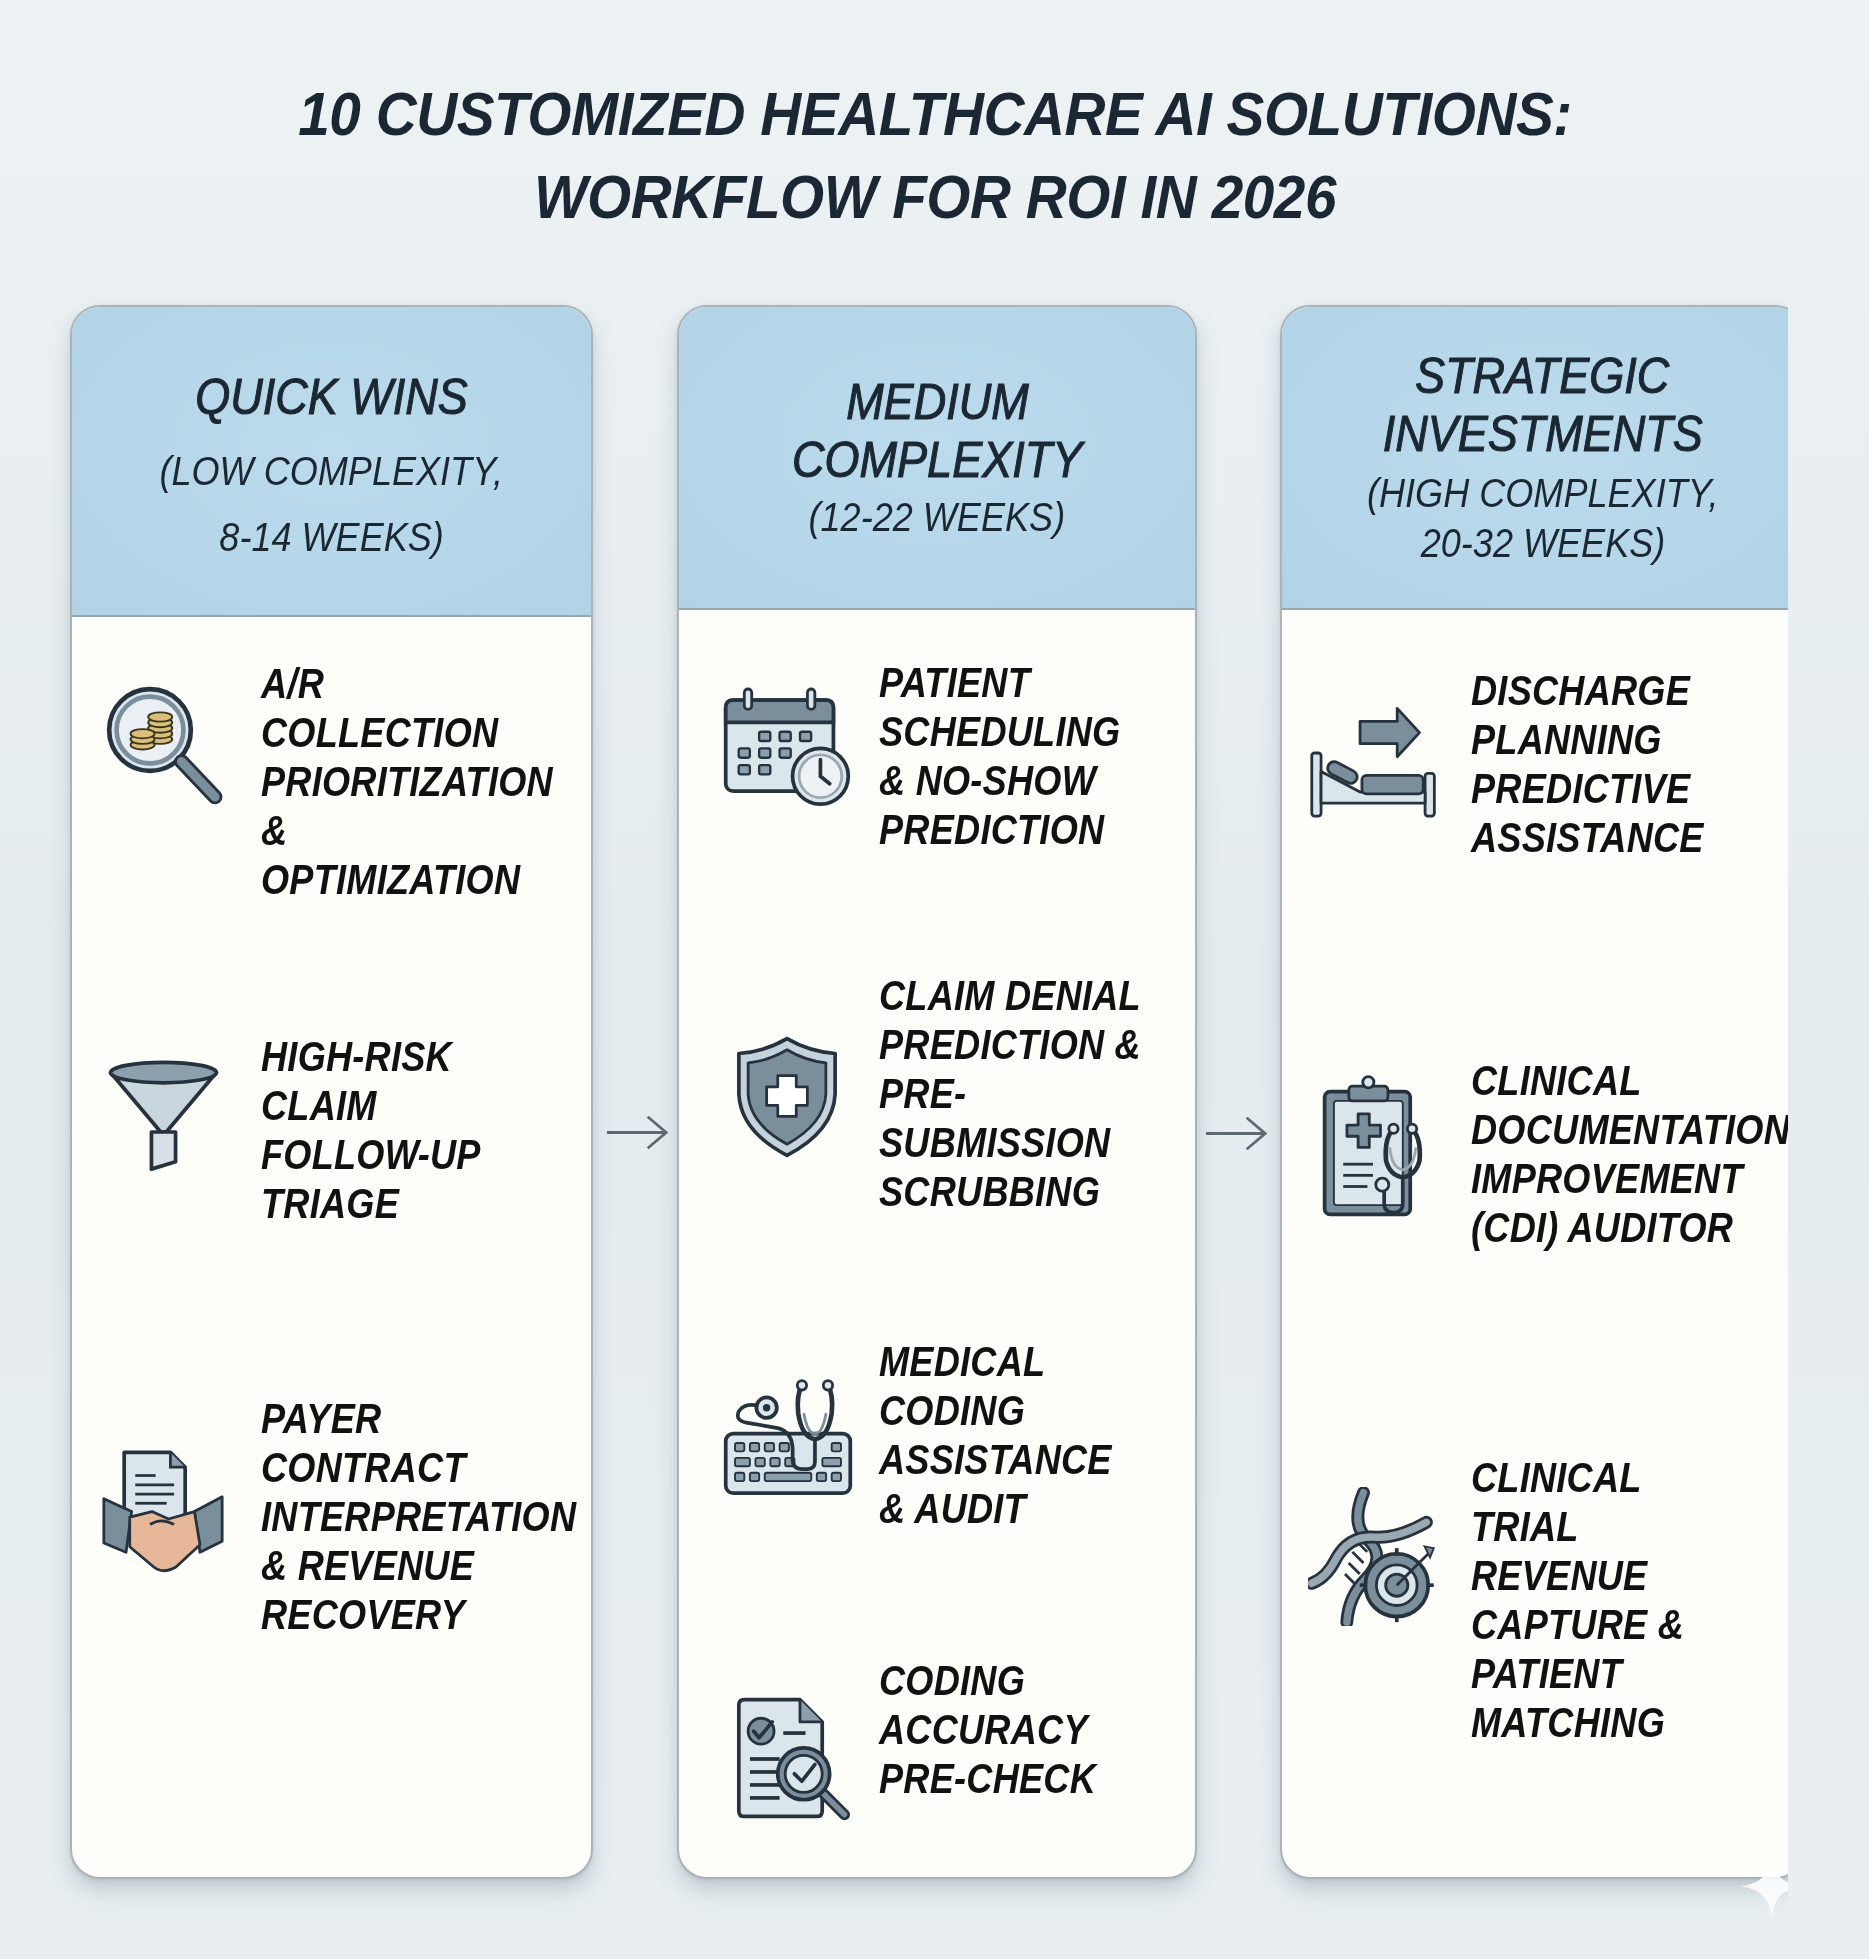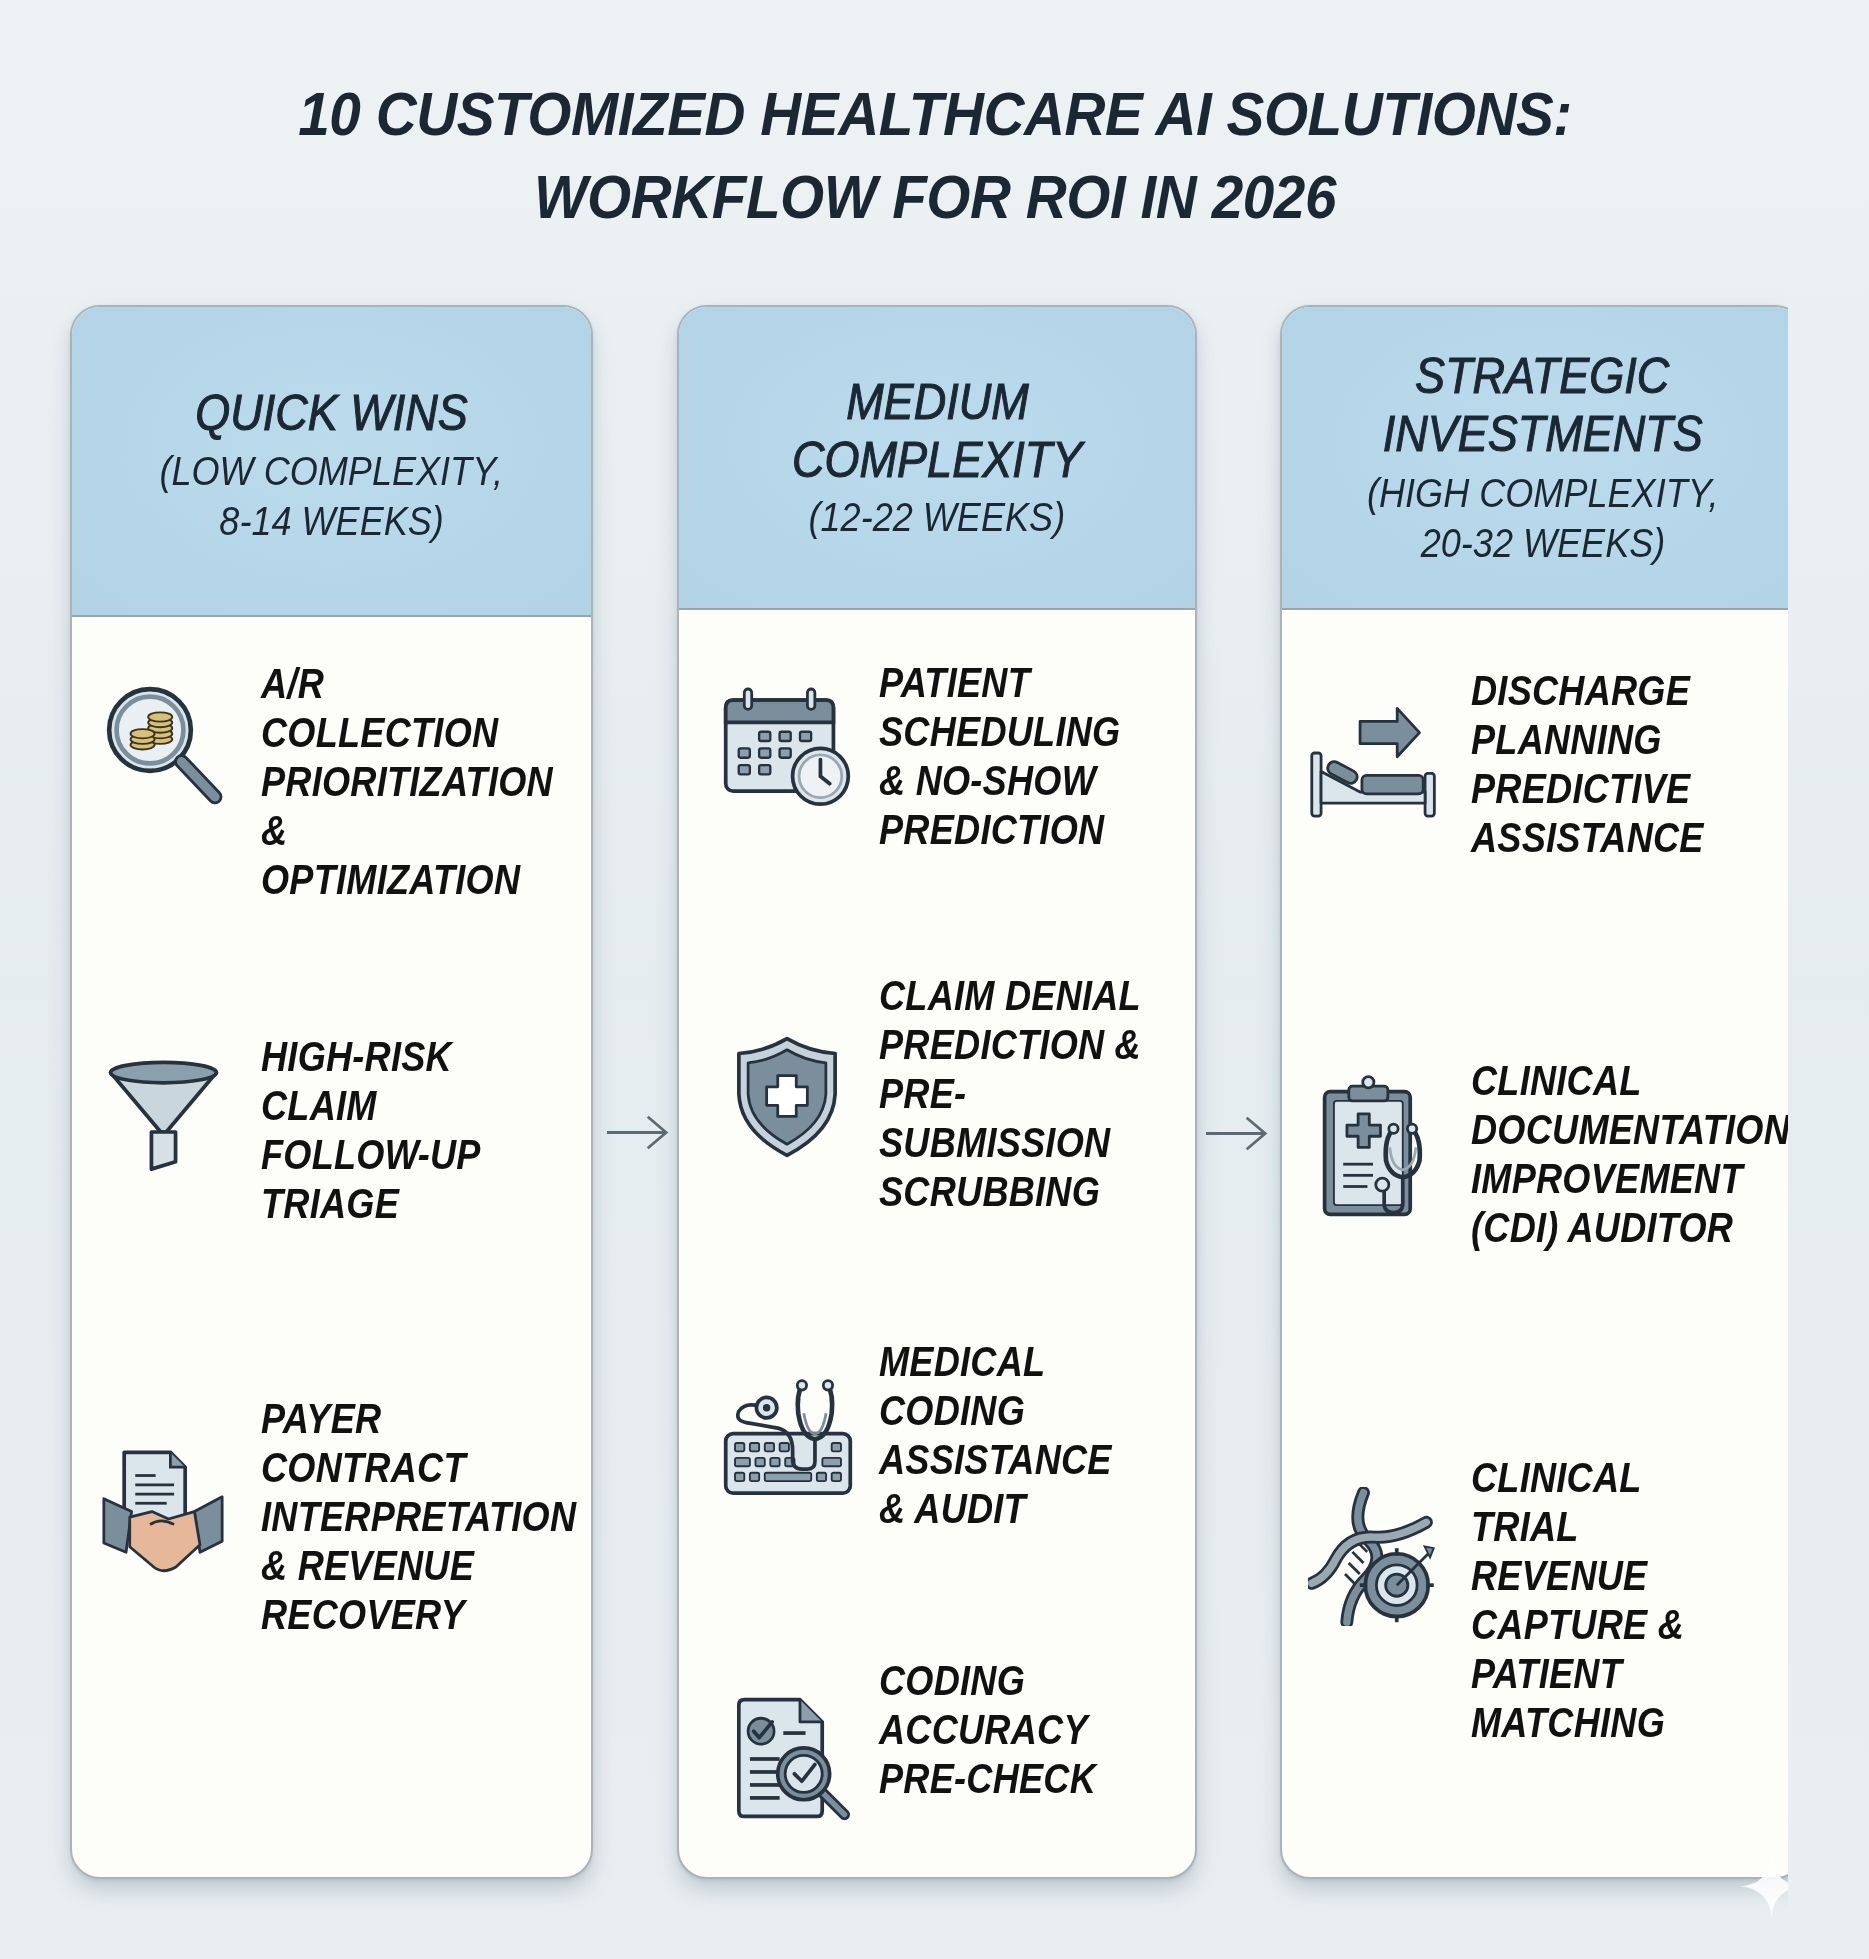--- a/index.html
+++ b/index.html
@@ -76,21 +76,21 @@
 <body>
 
 <div class="frame">
 
   <div class="title">
     <div>10 CUSTOMIZED HEALTHCARE AI SOLUTIONS:</div>
     <div>WORKFLOW FOR ROI IN 2026</div>
   </div>
 
   <div class="column col-1">
-    <div class="col-header" style="padding-top:7.4px;">
+    <div class="col-header" style="padding-top:7.4px;gap:16px;">
       <div class="col-title" style="margin-bottom:3.7px;">QUICK WINS</div>
       <div class="col-sub">(LOW COMPLEXITY,</div>
       <div class="col-sub">8-14 WEEKS)</div>
     </div>
 
     <div>
       <div class="item-icon" style="left:26px; top:371px; width:130px; height:130px;">
         <svg viewBox="0 0 140 140">
           <circle cx="56" cy="56" r="44" fill="#dbe5ec" stroke="#26323d" stroke-width="5"></circle>
           <circle cx="56" cy="56" r="36" fill="#e9eff3" stroke="#7a8e9c" stroke-width="5"></circle>

